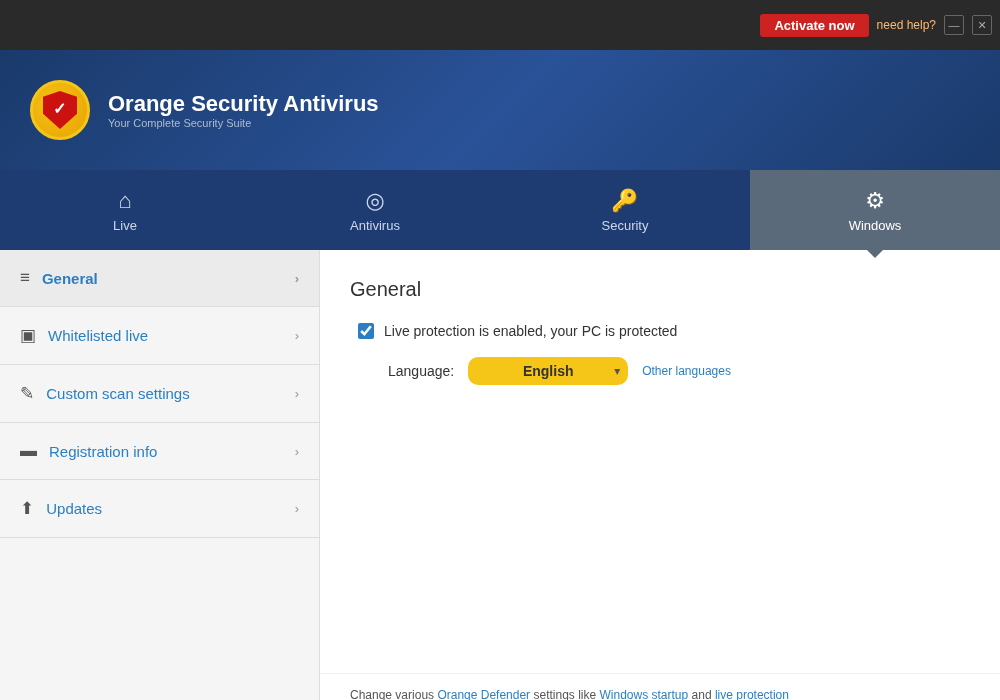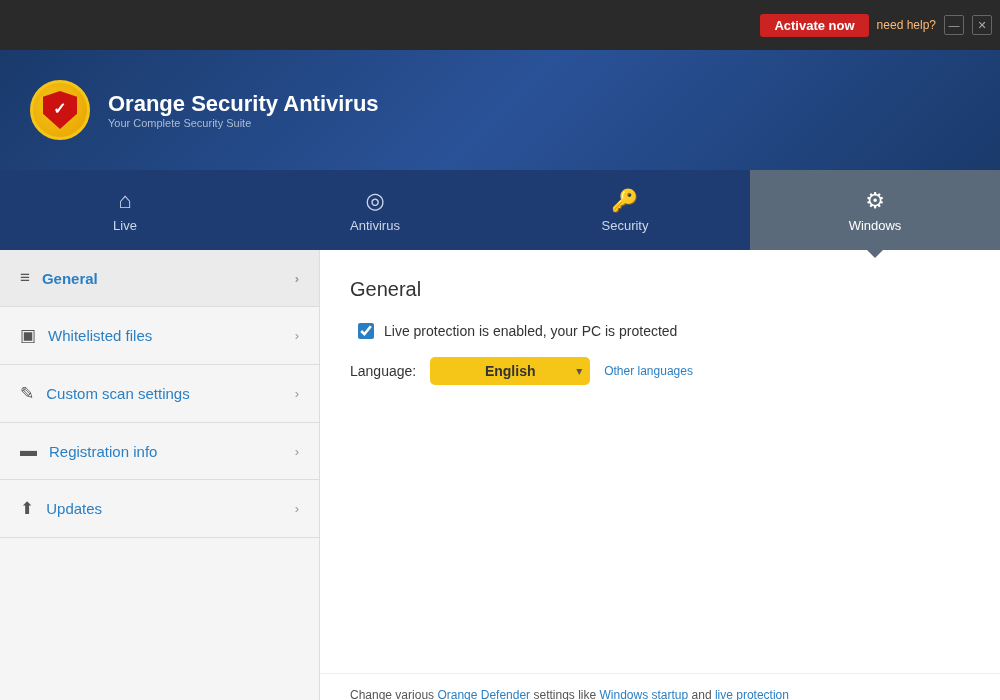--- a/index.html
+++ b/index.html
@@ -190,29 +190,30 @@
       height: 16px;
       accent-color: #2a7fc4;
     }
     .lang-row {
       display: flex;
       align-items: center;
       gap: 14px;
       margin-top: 18px;
       font-size: 14px;
       color: #333;
+      margin-left: 38px;
     }
     .lang-select {
       background: #f5c518;
       border: none;
       padding: 6px 30px 6px 30px;
       font-size: 14px;
       font-weight: bold;
       color: #333;
-      border-radius: 5px;
+      border-radius: 10px;
       cursor: pointer;
       appearance: none;
       -webkit-appearance: none;
       min-width: 160px;
       text-align: center;
     }
     .lang-select-wrapper {
       position: relative;
       display: inline-block;
     }
@@ -290,21 +291,21 @@
 <div class="main">
 
   <div class="sidebar">
     <div class="sidebar-item active">
       <span class="item-icon">≡</span>
       <span>General</span>
       <span class="chevron">›</span>
     </div>
     <div class="sidebar-item">
       <span class="item-icon">▣</span>
-      <span>Whitelisted files</span>
+      <span>Whitelisted live</span>
       <span class="chevron">›</span>
     </div>
     <div class="sidebar-item">
       <span class="item-icon">✎</span>
       <span>Custom scan settings</span>
       <span class="chevron">›</span>
     </div>
     <div class="sidebar-item">
       <span class="item-icon">▬</span>
       <span>Registration info</span>

